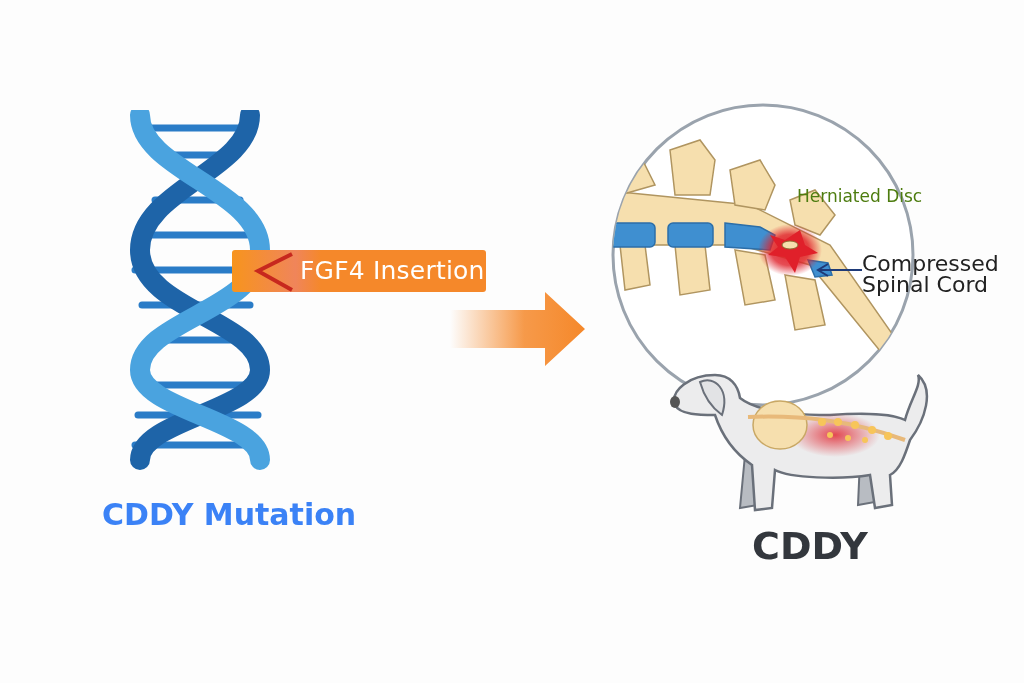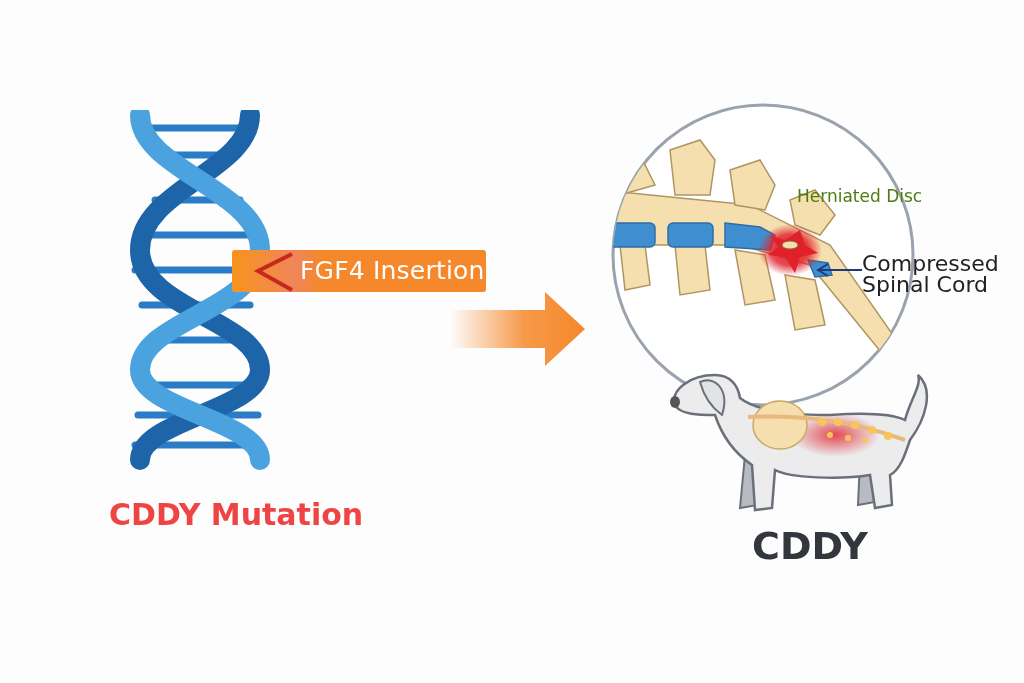--- a/index.html
+++ b/index.html
@@ -3,21 +3,21 @@
 <meta charset="utf-8">
 <style>
   html, body { margin:0; padding:0; }
   body { width:1024px; height:683px; background:#fdfdfd; position:relative; overflow:hidden;
          font-family:"DejaVu Sans", sans-serif; }
   .abs { position:absolute; }
   #dna { left:100px; top:110px; width:200px; height:360px; }
   #insertion-tag { left:232px; top:250px; width:254px; height:42px; }
   #insertion-label { left:300px; top:256px; font-size:25px; color:#fff; letter-spacing:0.2px; }
   #flow-arrow { left:440px; top:292px; width:150px; height:74px; }
-  #left-caption { left:102px; top:497px; font-size:30px; font-weight:bold; color:#ef4444;margin-left:7px; }
+  #left-caption { left:102px; top:497px; font-size:30px; font-weight:bold; color:#3b82f6; }
   #zoom-panel { left:600px; top:95px; width:330px; height:330px; }
   #herniated-label { left:797px; top:186px; font-size:17px; color:#4d7c0f; }
   #compressed-label { left:862px; top:233px; font-size:22px; color:#222; line-height:21px;margin-top:20px; }
   #dog { left:660px; top:360px; width:270px; height:160px; }
   #right-caption { left:752px; top:524px; font-size:38px; font-weight:bold; color:#33373d; }
 </style>
 </head>
 <body>
 
 <svg id="dna" class="abs" viewBox="0 0 200 360">

